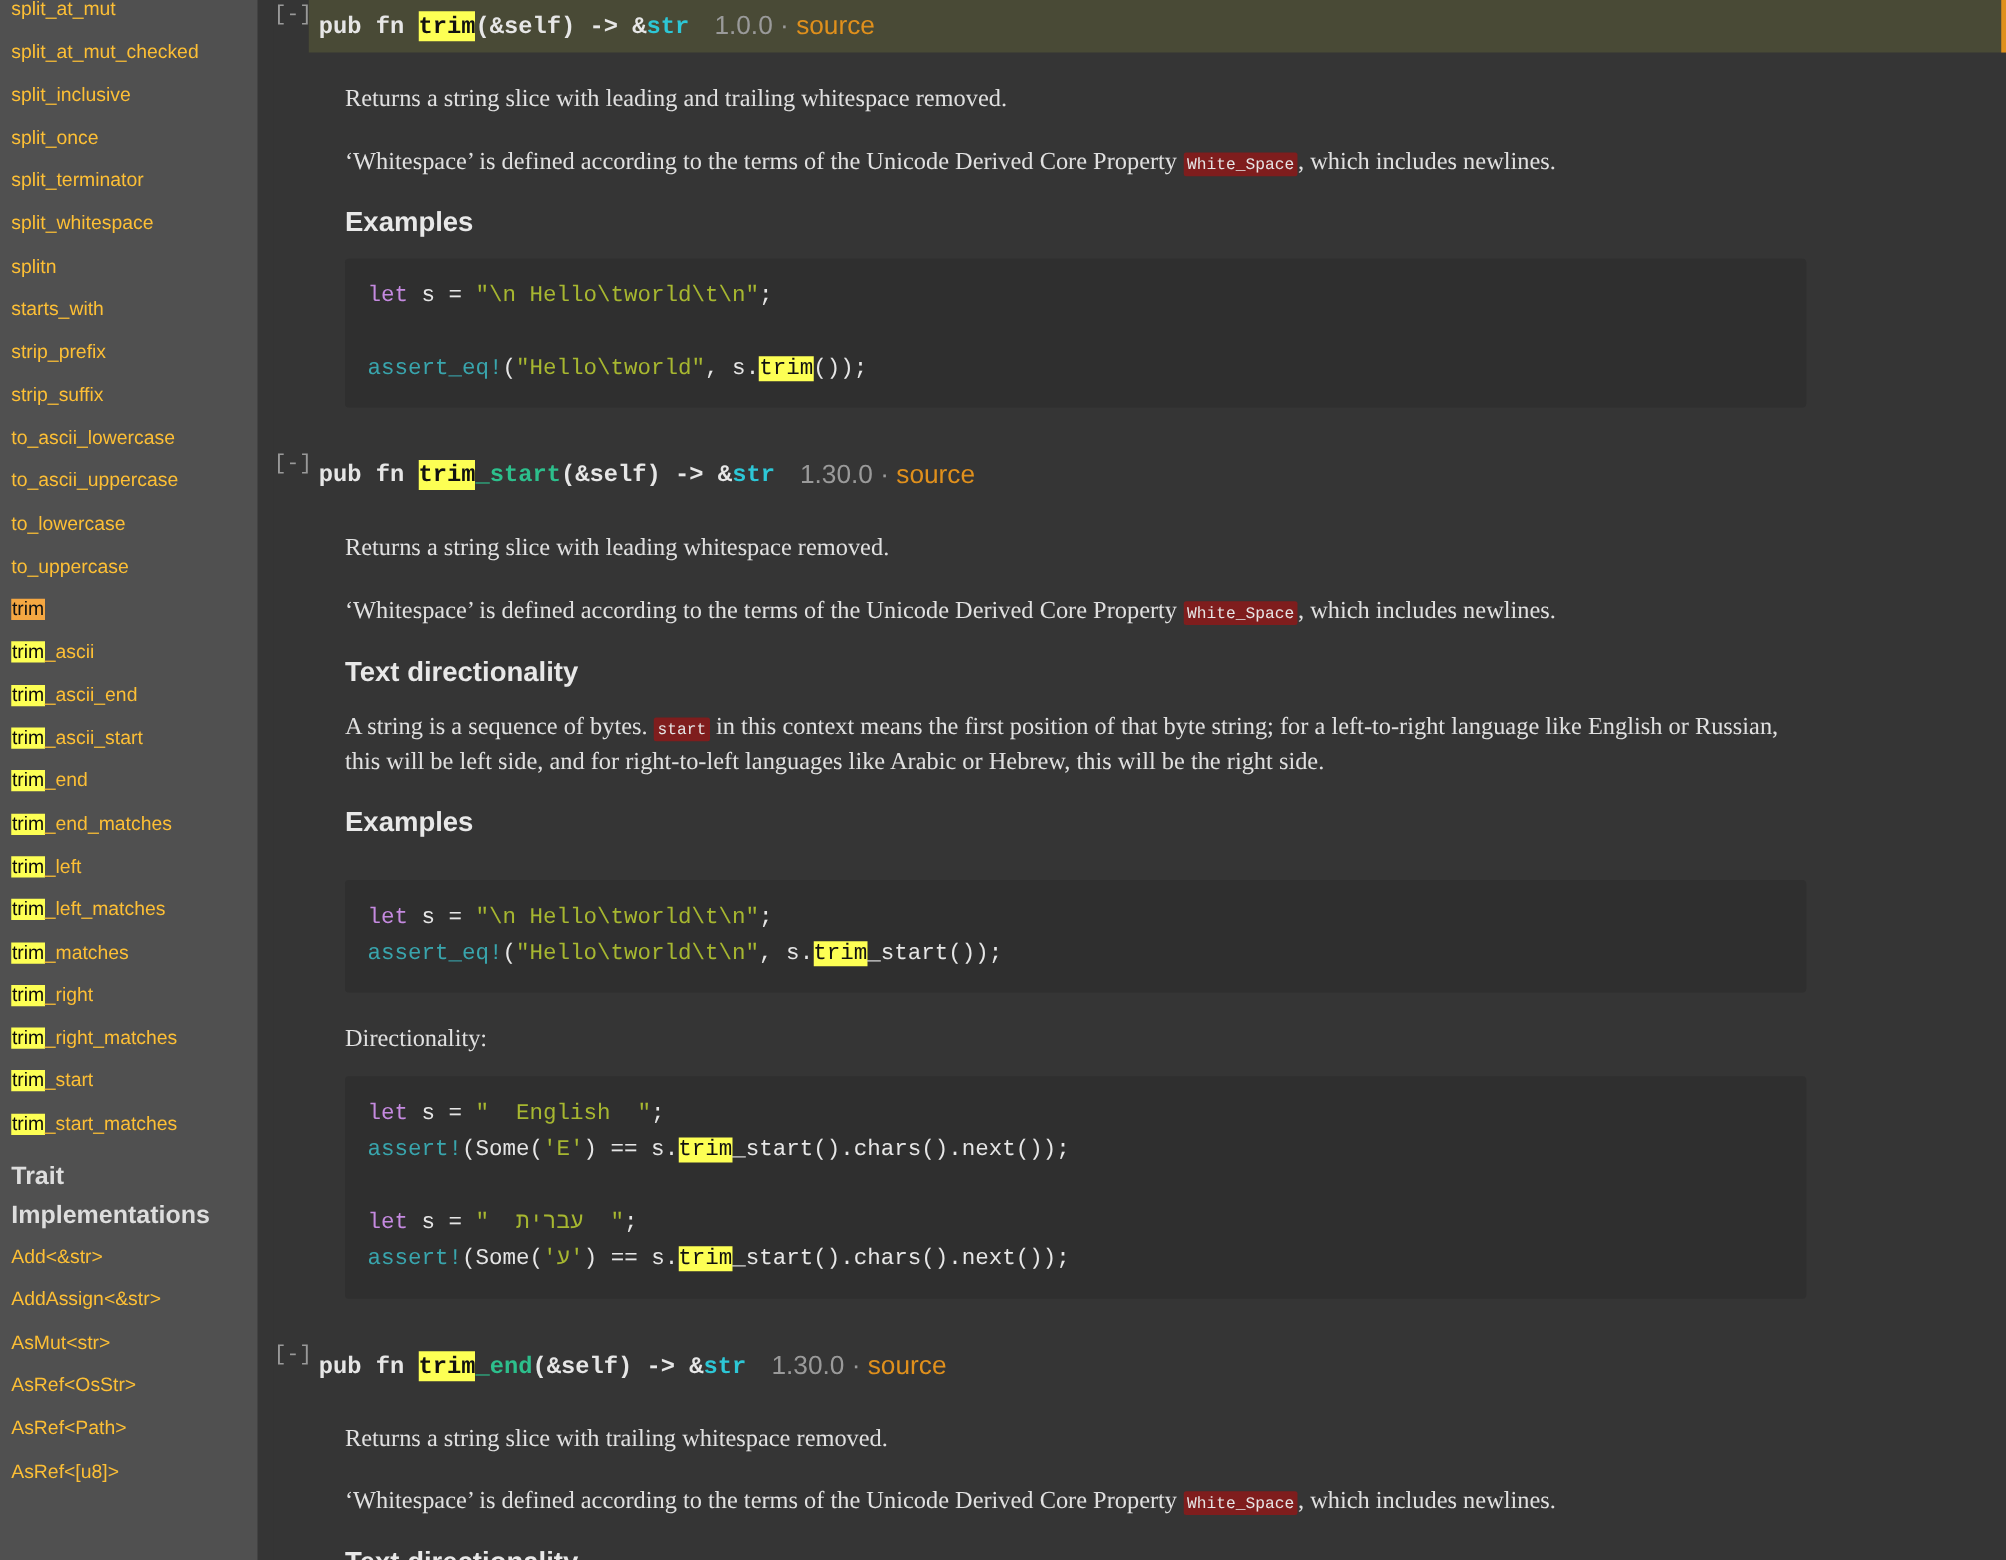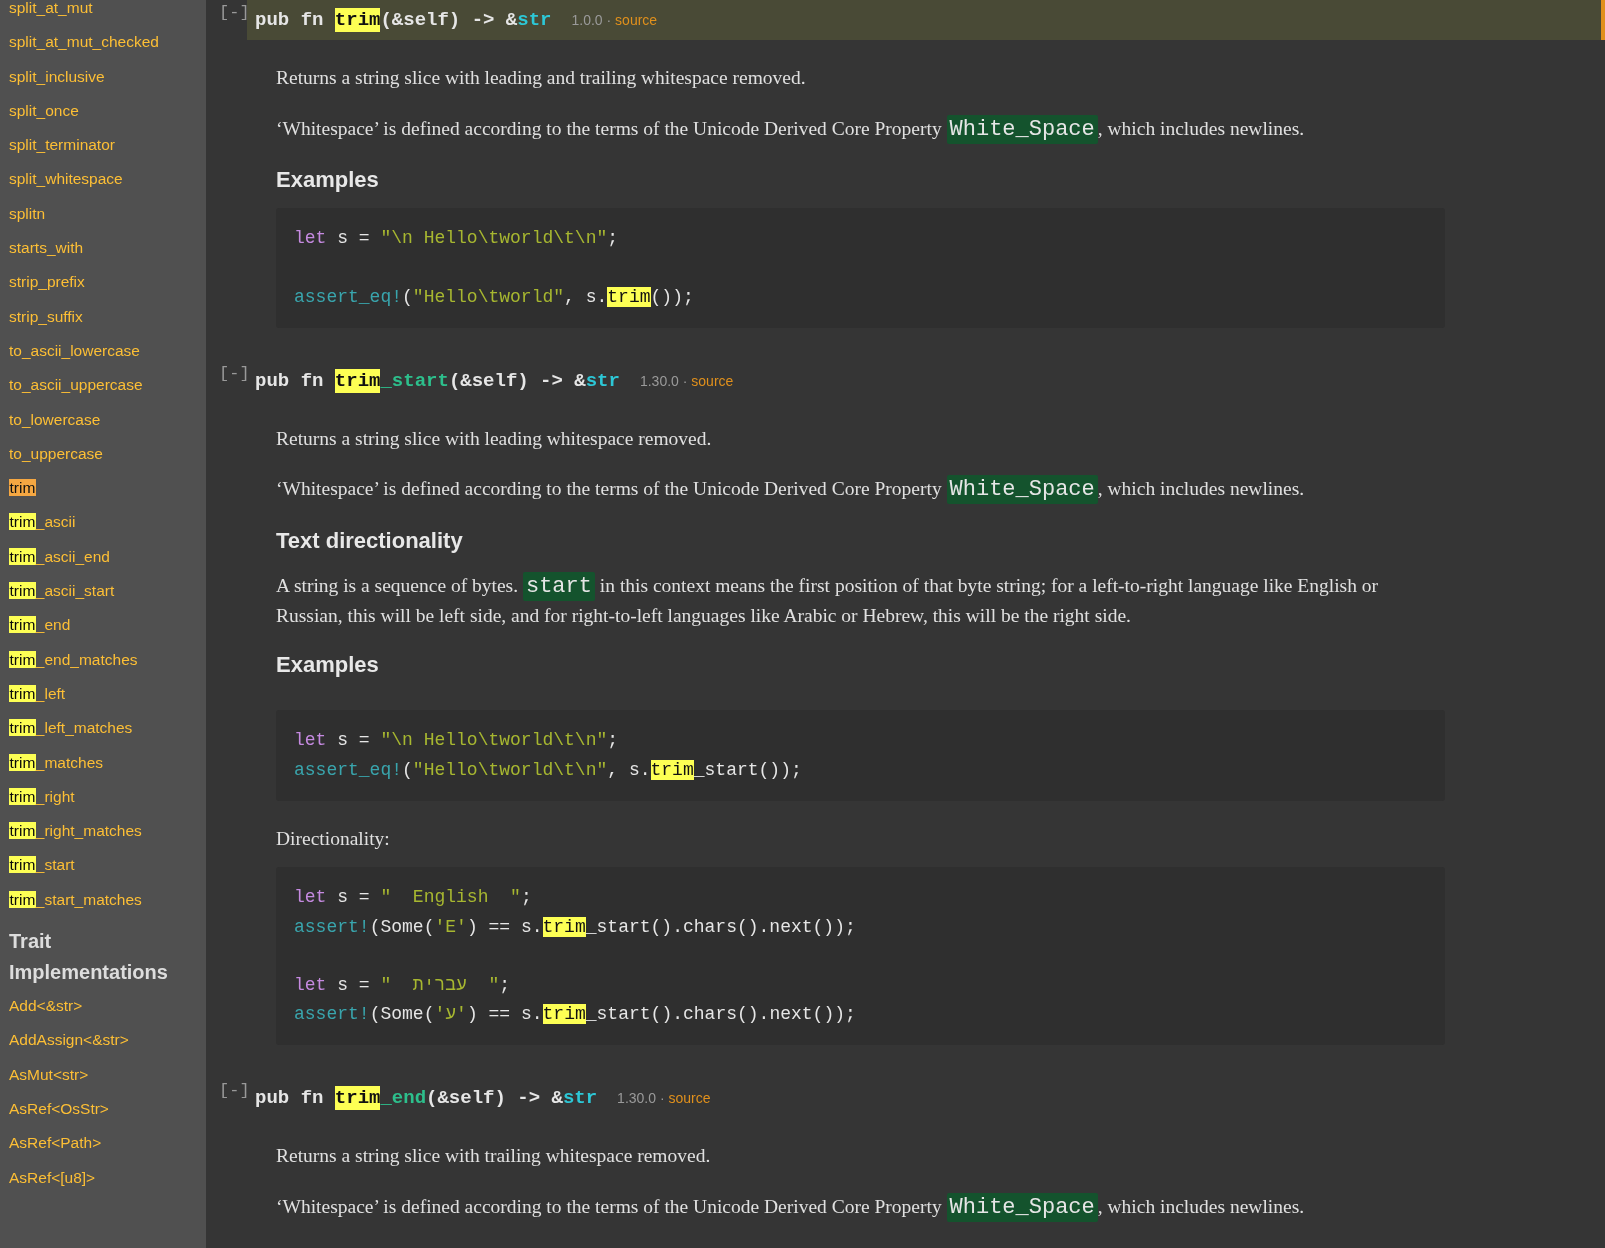--- a/index.html
+++ b/index.html
@@ -113,21 +113,21 @@
   .fname { color: #2dbf8c; }
   .ty { color: #2dc7d6; }
   .punc { color: #e6e6e6; }
   .sig .hl {
     background: #fdff54;
     color: #111;
     padding: 1px 0;
   }
   .meta {
     font-family: "Liberation Sans", "DejaVu Sans", sans-serif;
-    font-size: 14px;
+    font-size: 21px;
     font-weight: normal;
     color: #9a9a9a;
     white-space: nowrap;
     padding-left: 20px;
   }
   .meta .src { color: #e0901c; text-decoration: none; }
 
   .docbody {
     padding-left: 57px;
     padding-right: 160px;
@@ -147,22 +147,22 @@
     font-size: 22px;
     font-weight: bold;
     color: #e8e8e8;
     margin: 0;
     padding: 0;
     line-height: 1.2;
   }
 
   code.inline {
     font-family: "Liberation Mono", "DejaVu Sans Mono", monospace;
-    font-size: 22px;
-    background: #14532d;
+    font-size: 13px;
+    background: #7f1d1d;
     color: #e6e6e6;
     padding: 2px 3px;
     border-radius: 2px;
     margin-top: 41px;
   }
 
   pre.code {
     background: #2f2f2f;
     margin: 0;
     padding: 16px 18px;

